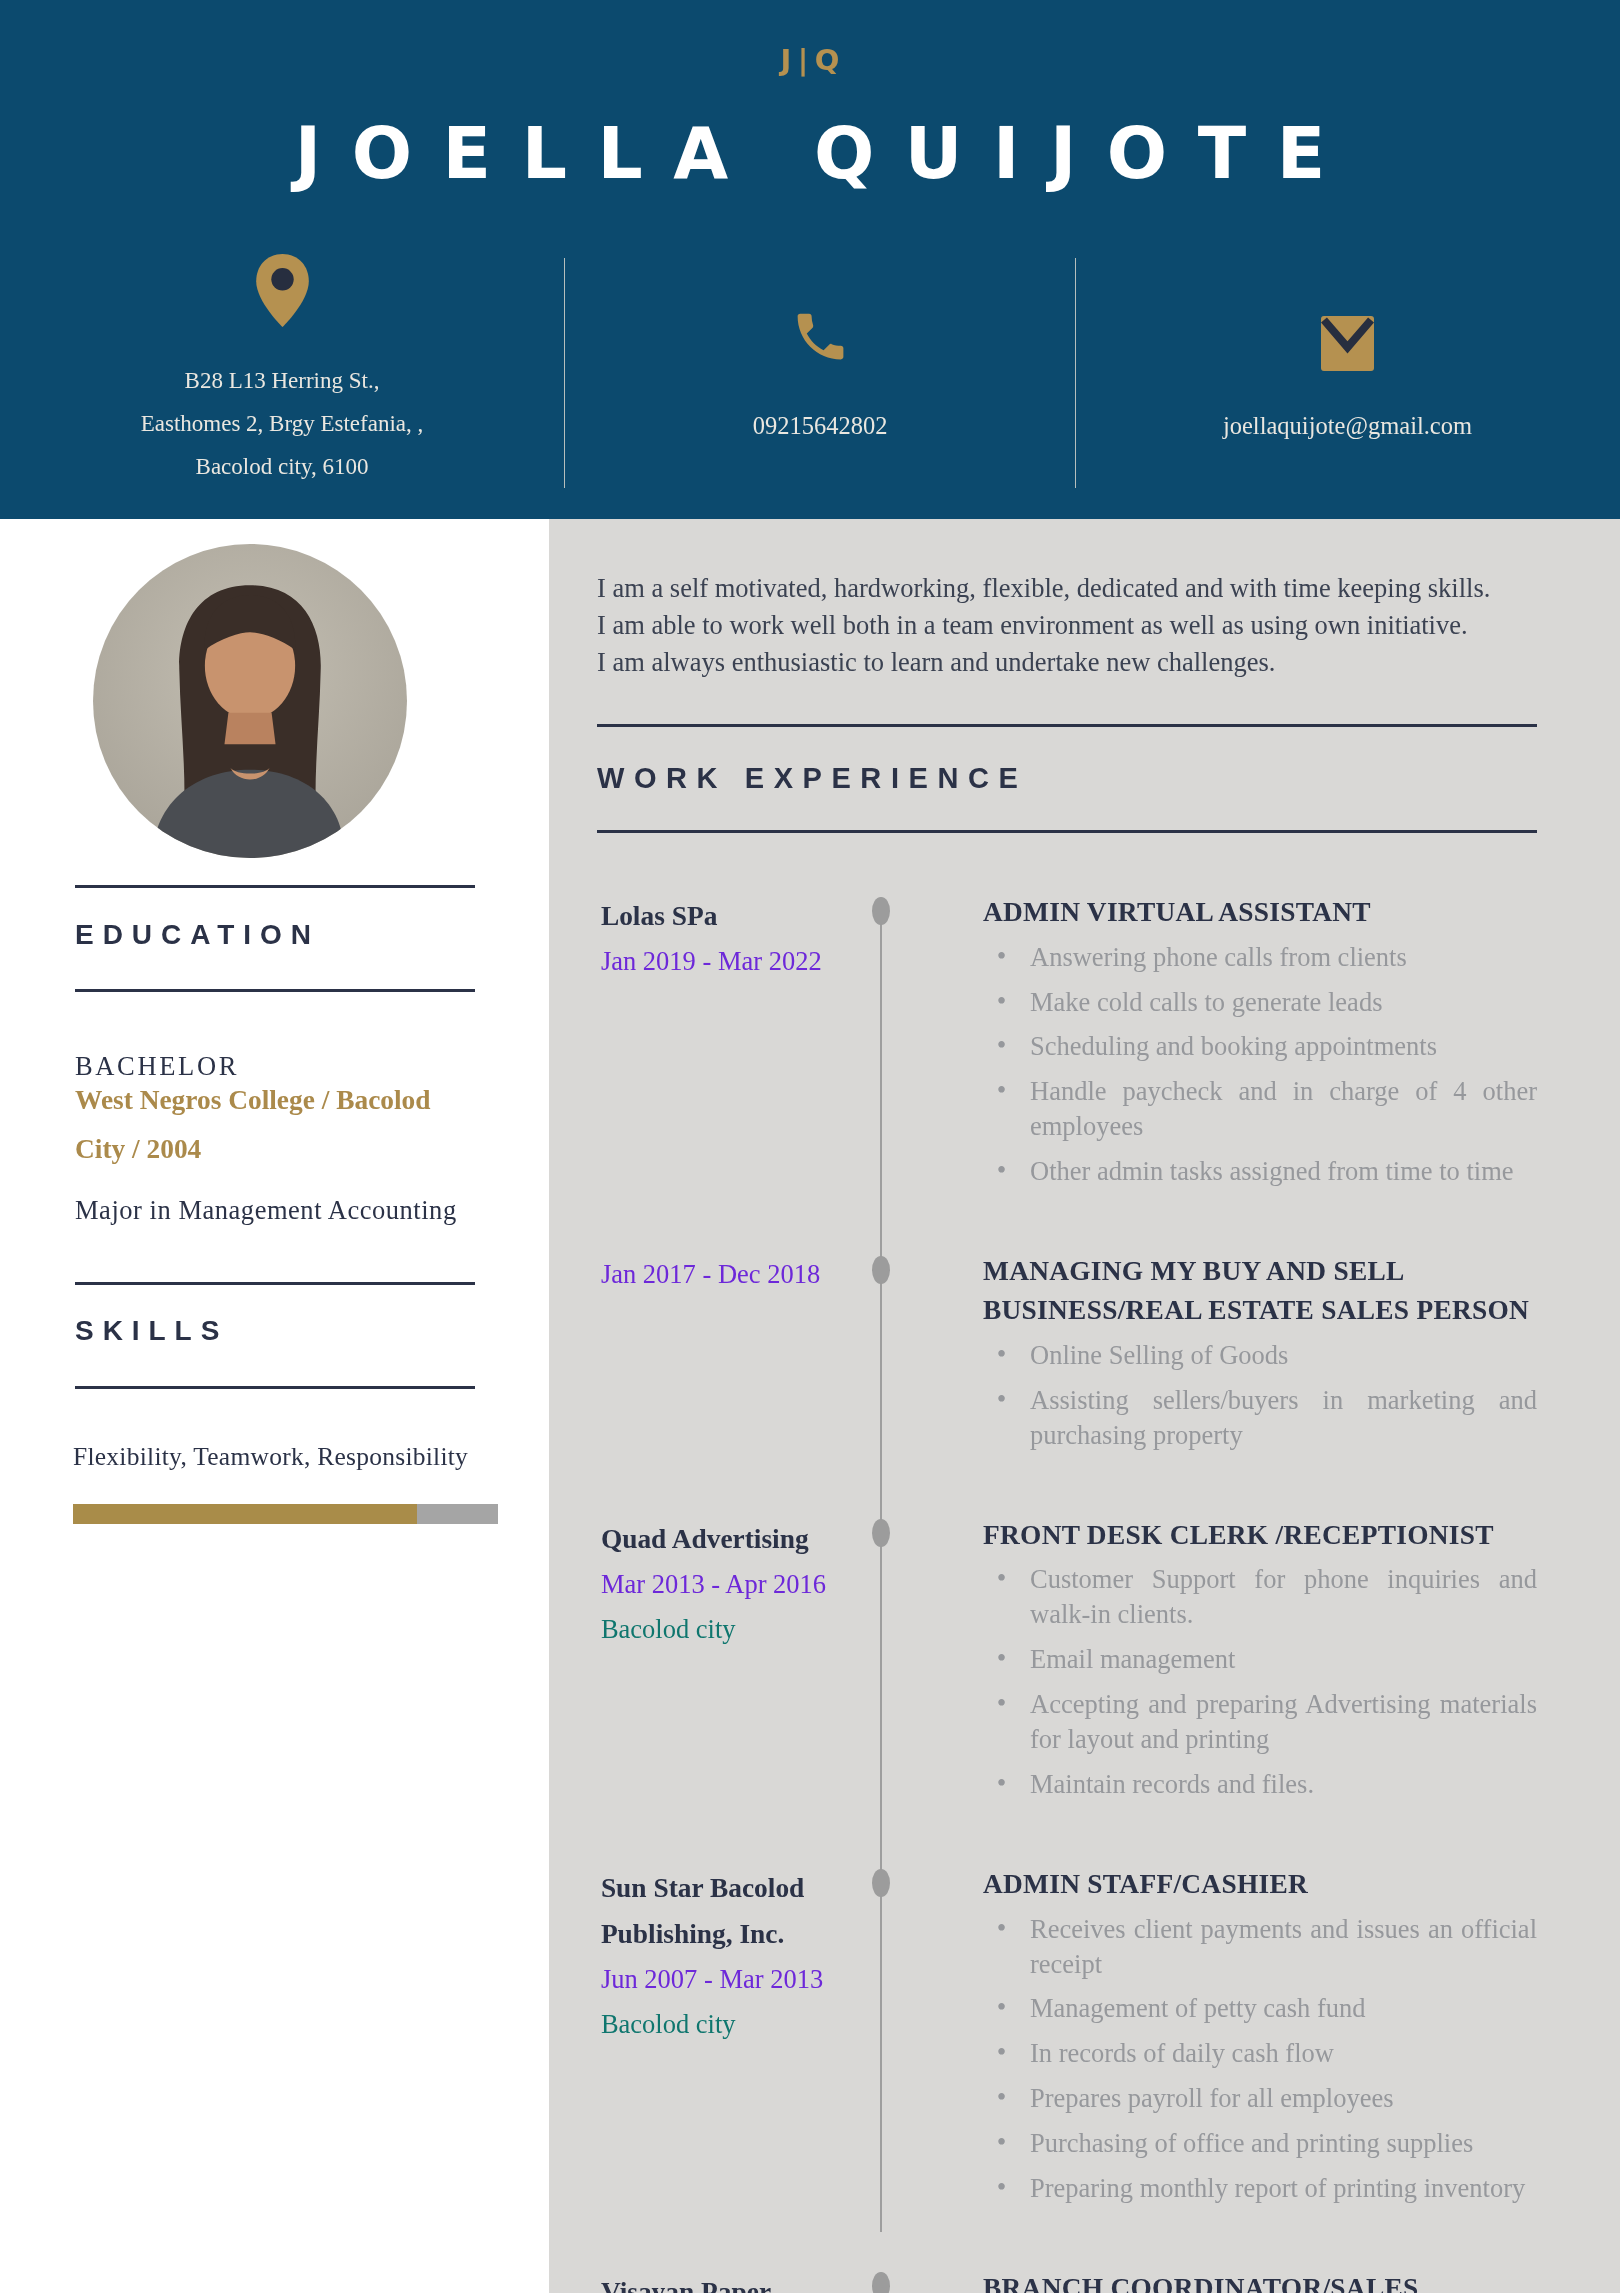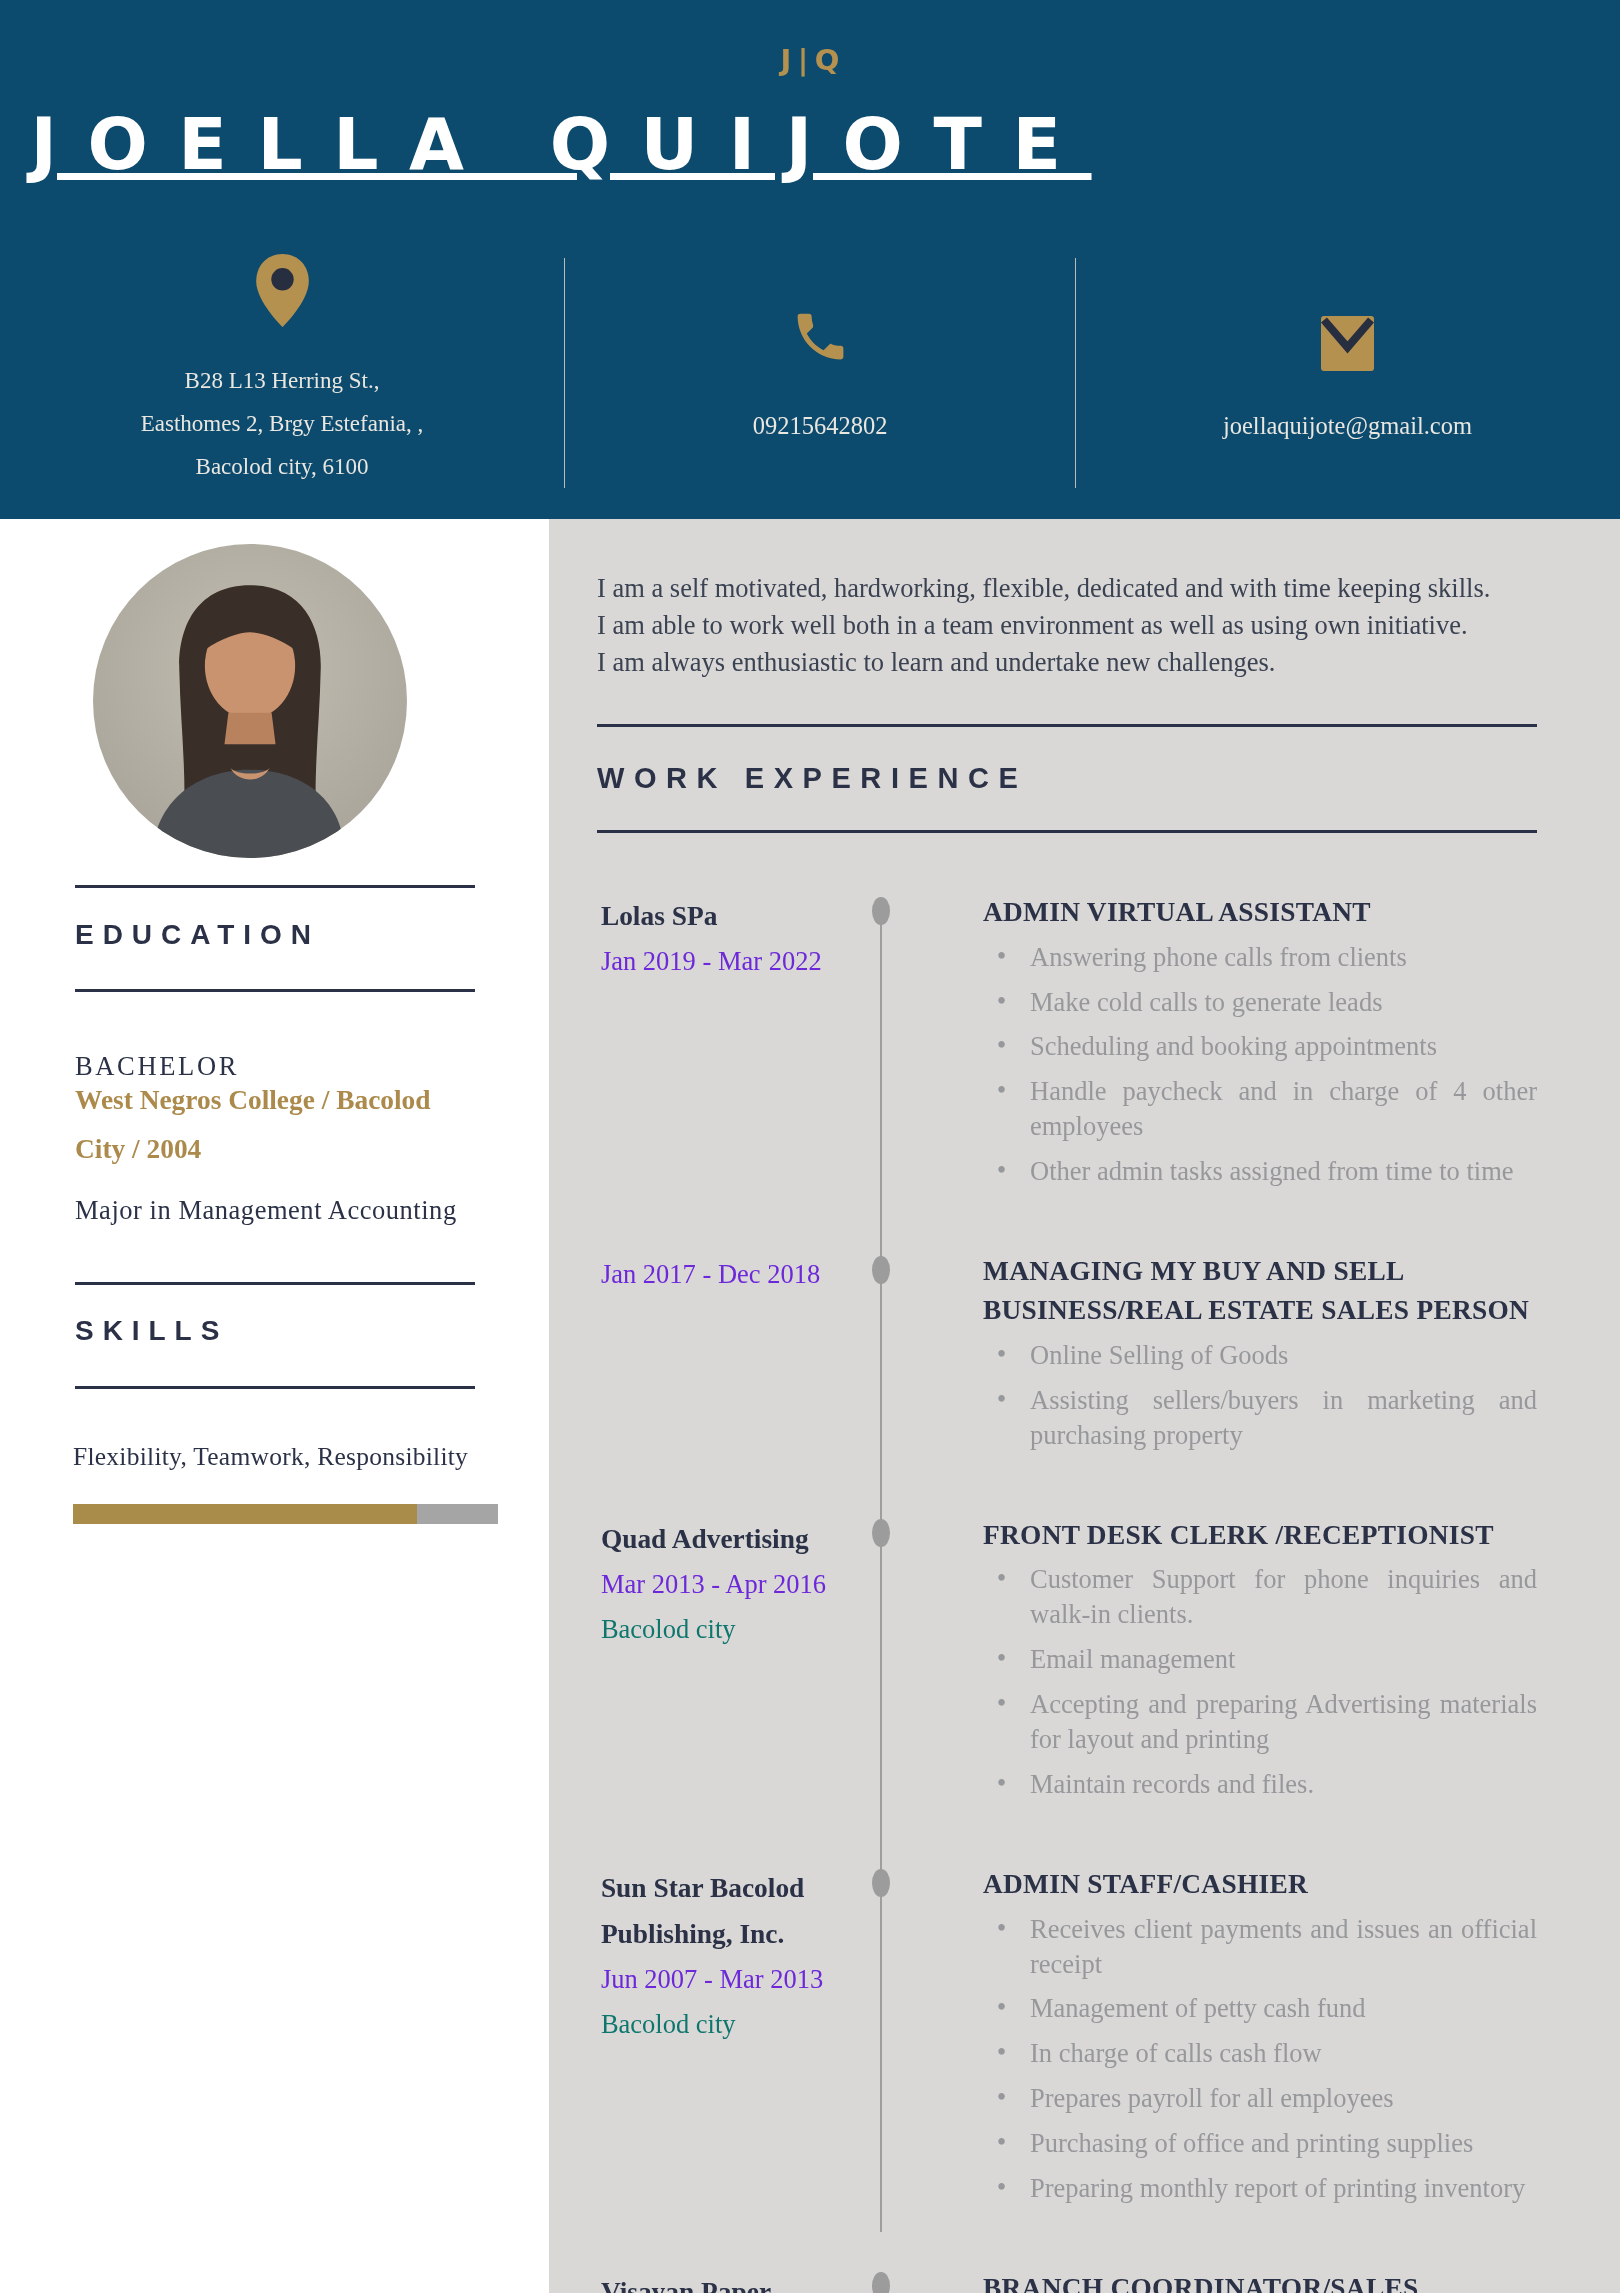--- a/index.html
+++ b/index.html
@@ -14,26 +14,25 @@
     position:absolute; left:0; top:0; width:1620px; height:519px;
     background:#0c4a6e; color:#eae7e0;
   }
   .monogram {
     position:absolute; top:43px; left:0; width:100%;
     text-align:center; color:#b59150;
     font-family:"DejaVu Sans", sans-serif; font-weight:700;
     font-size:29px; letter-spacing:0.22em; text-indent:0.22em;
   }
   .name {
-    position:absolute; top:103px; left:0; width:100%;
-    text-align:left; color:#ffffff;
+    position:absolute; top:112px; left:0; width:100%;
+    text-align:center; color:#ffffff;
     font-family:"DejaVu Sans", sans-serif; font-weight:800;
     font-size:71px; letter-spacing:0.43em; text-indent:0.43em;
     white-space:nowrap;
-    text-decoration:underline;
   }
   .contact-col { position:absolute; top:0; height:532px; }
   .contact-col.c1 { left:0;     width:564px; }
   .contact-col.c2 { left:564px; width:512px; }
   .contact-col.c3 { left:1075px;width:545px; }
   .contact-divider {
     position:absolute; top:258px; height:230px; width:1px;
     background:#d6d3cb; opacity:.85;
   }
   .contact-divider.d1 { left:564px; }
@@ -253,21 +252,21 @@
         <div class="job-left">
           <div class="job-company">Sun Star Bacolod Publishing, Inc.</div>
           <div class="job-dates">Jun 2007 - Mar 2013</div>
           <div class="job-location">Bacolod city</div>
         </div>
         <div class="job-right">
           <div class="job-title">ADMIN STAFF/CASHIER</div>
           <ul class="job-bullets">
             <li>Receives client payments  and issues an official receipt</li>
             <li>Management of petty cash fund</li>
-            <li>In charge of calls cash flow</li>
+            <li>In records of daily cash flow</li>
             <li>Prepares payroll for all employees</li>
             <li>Purchasing of office and printing supplies</li>
             <li>Preparing monthly report of printing inventory</li>
           </ul>
         </div>
       </div>
       <div class="job">
         <div class="job-dot"></div>
         <div class="job-left">
           <div class="job-company">Visayan Paper Products, Bacolod City/ Iloilo City</div>

